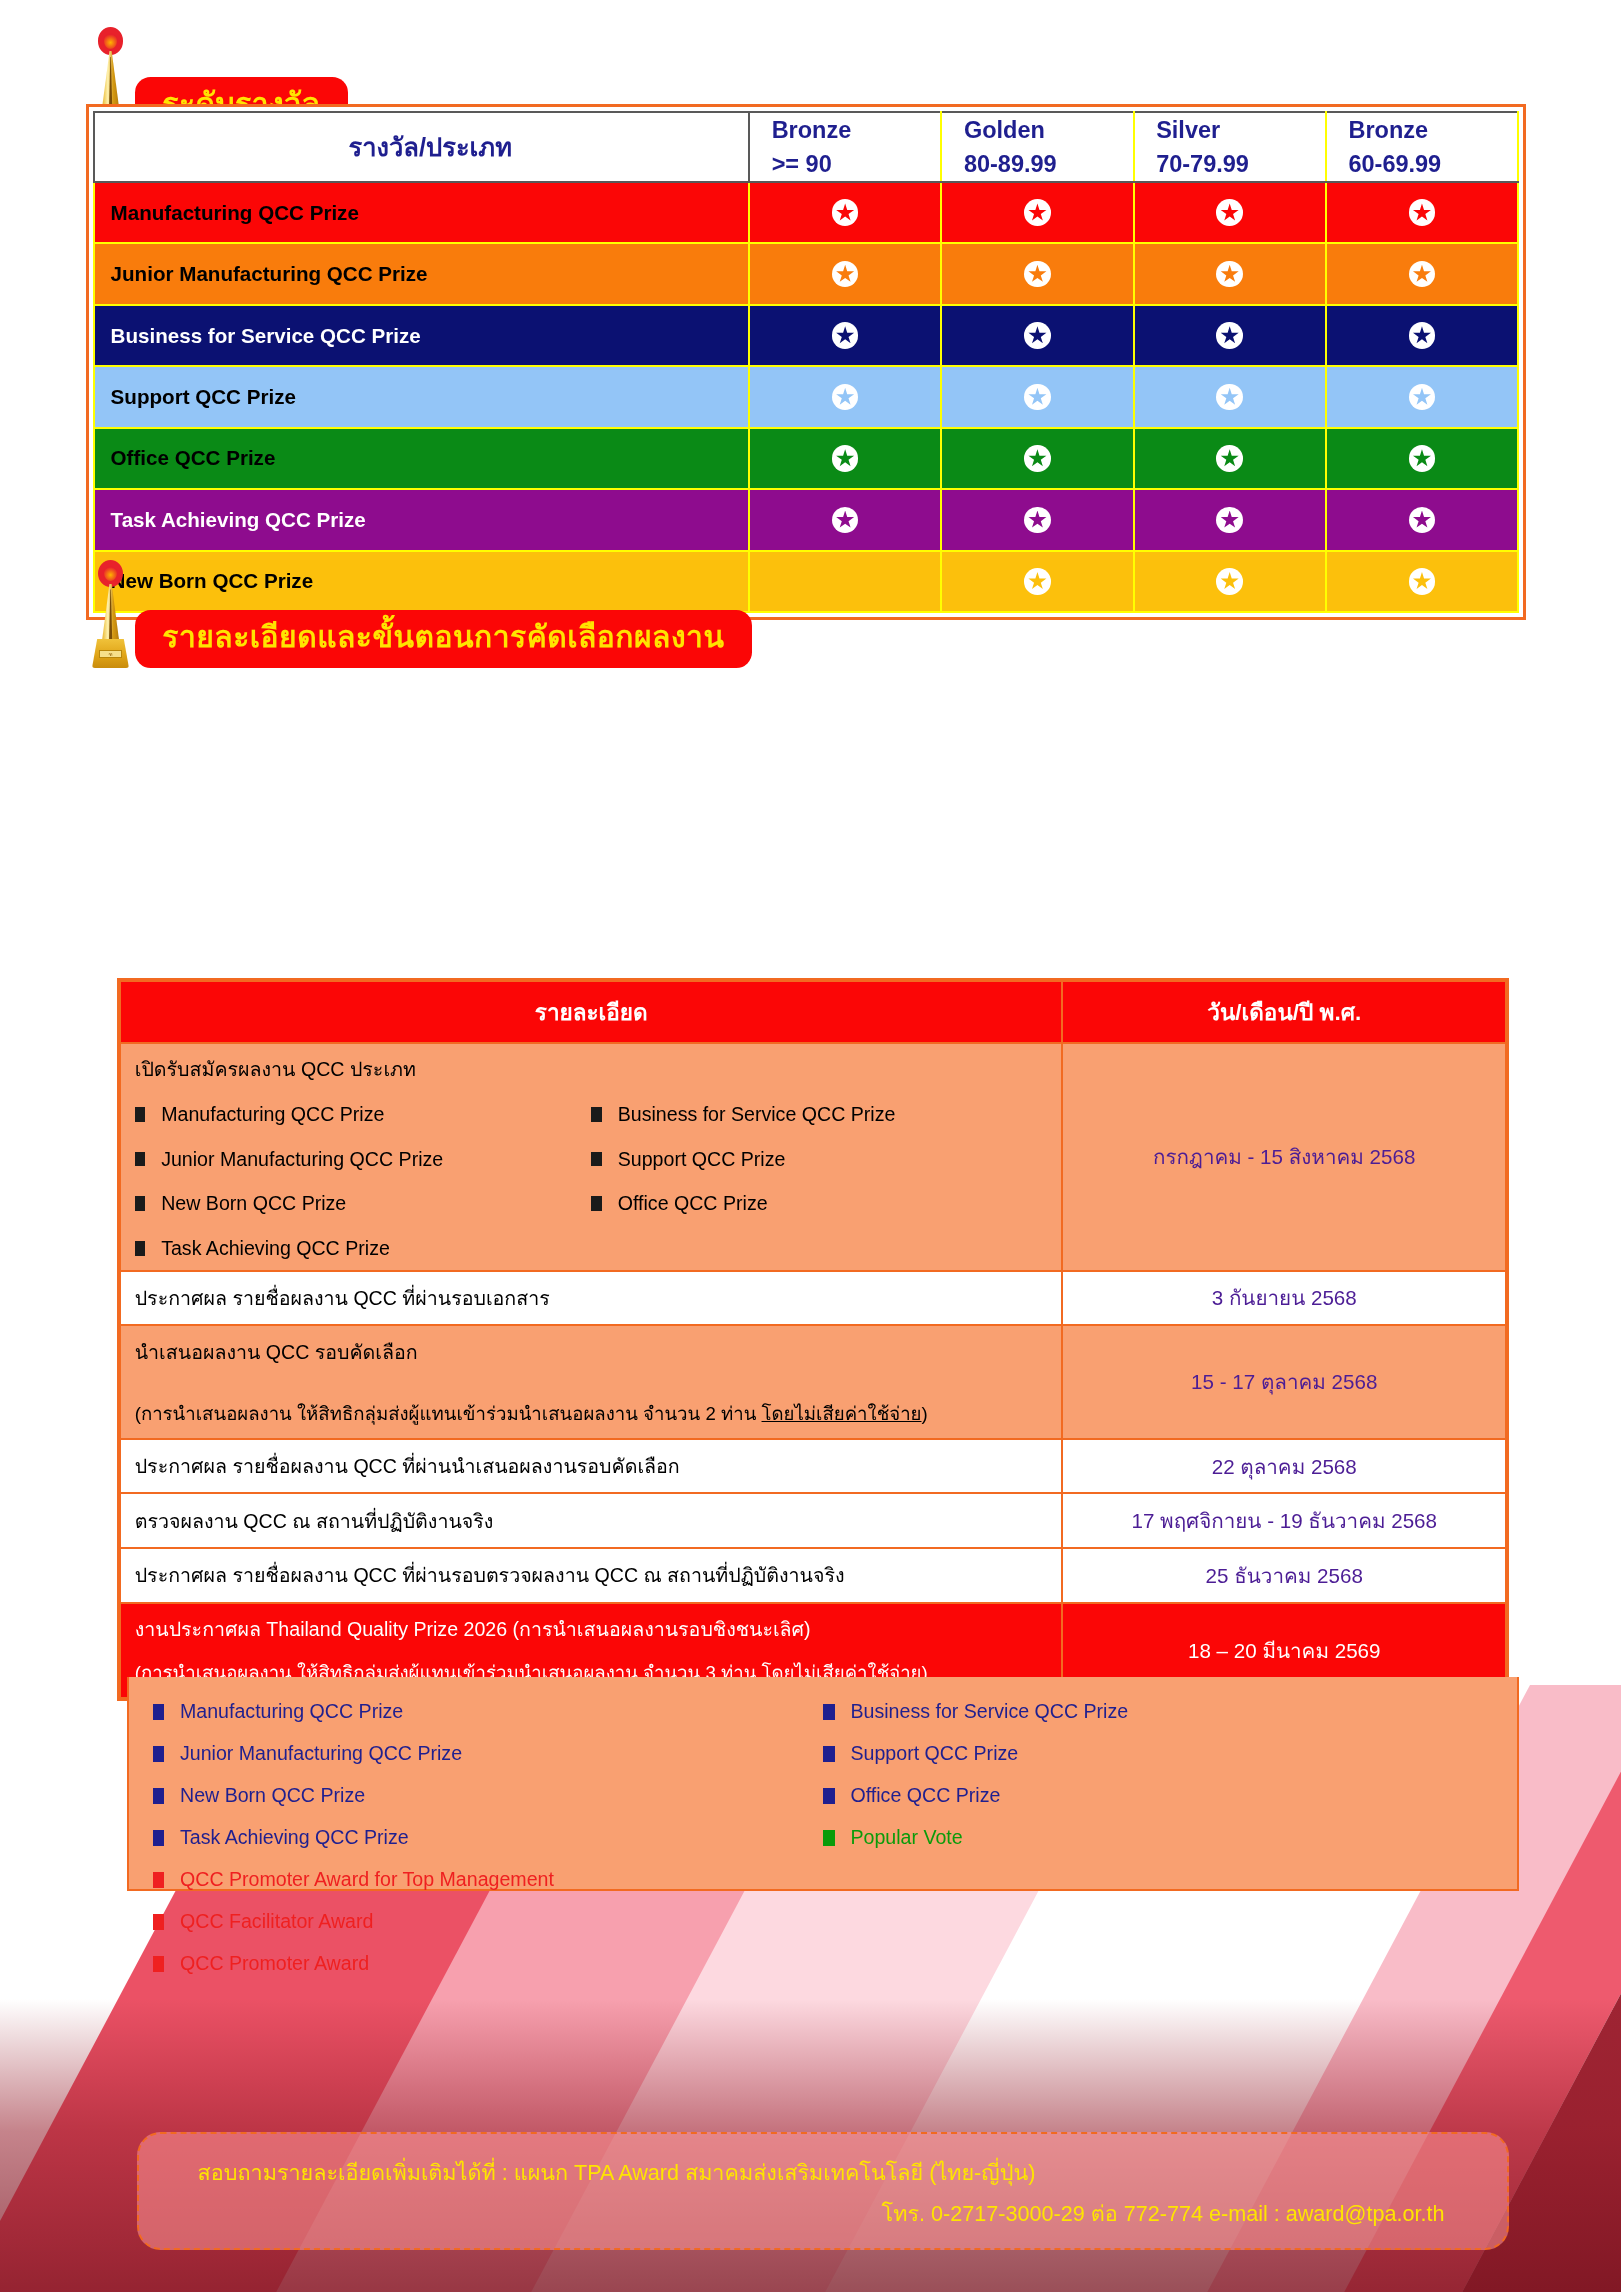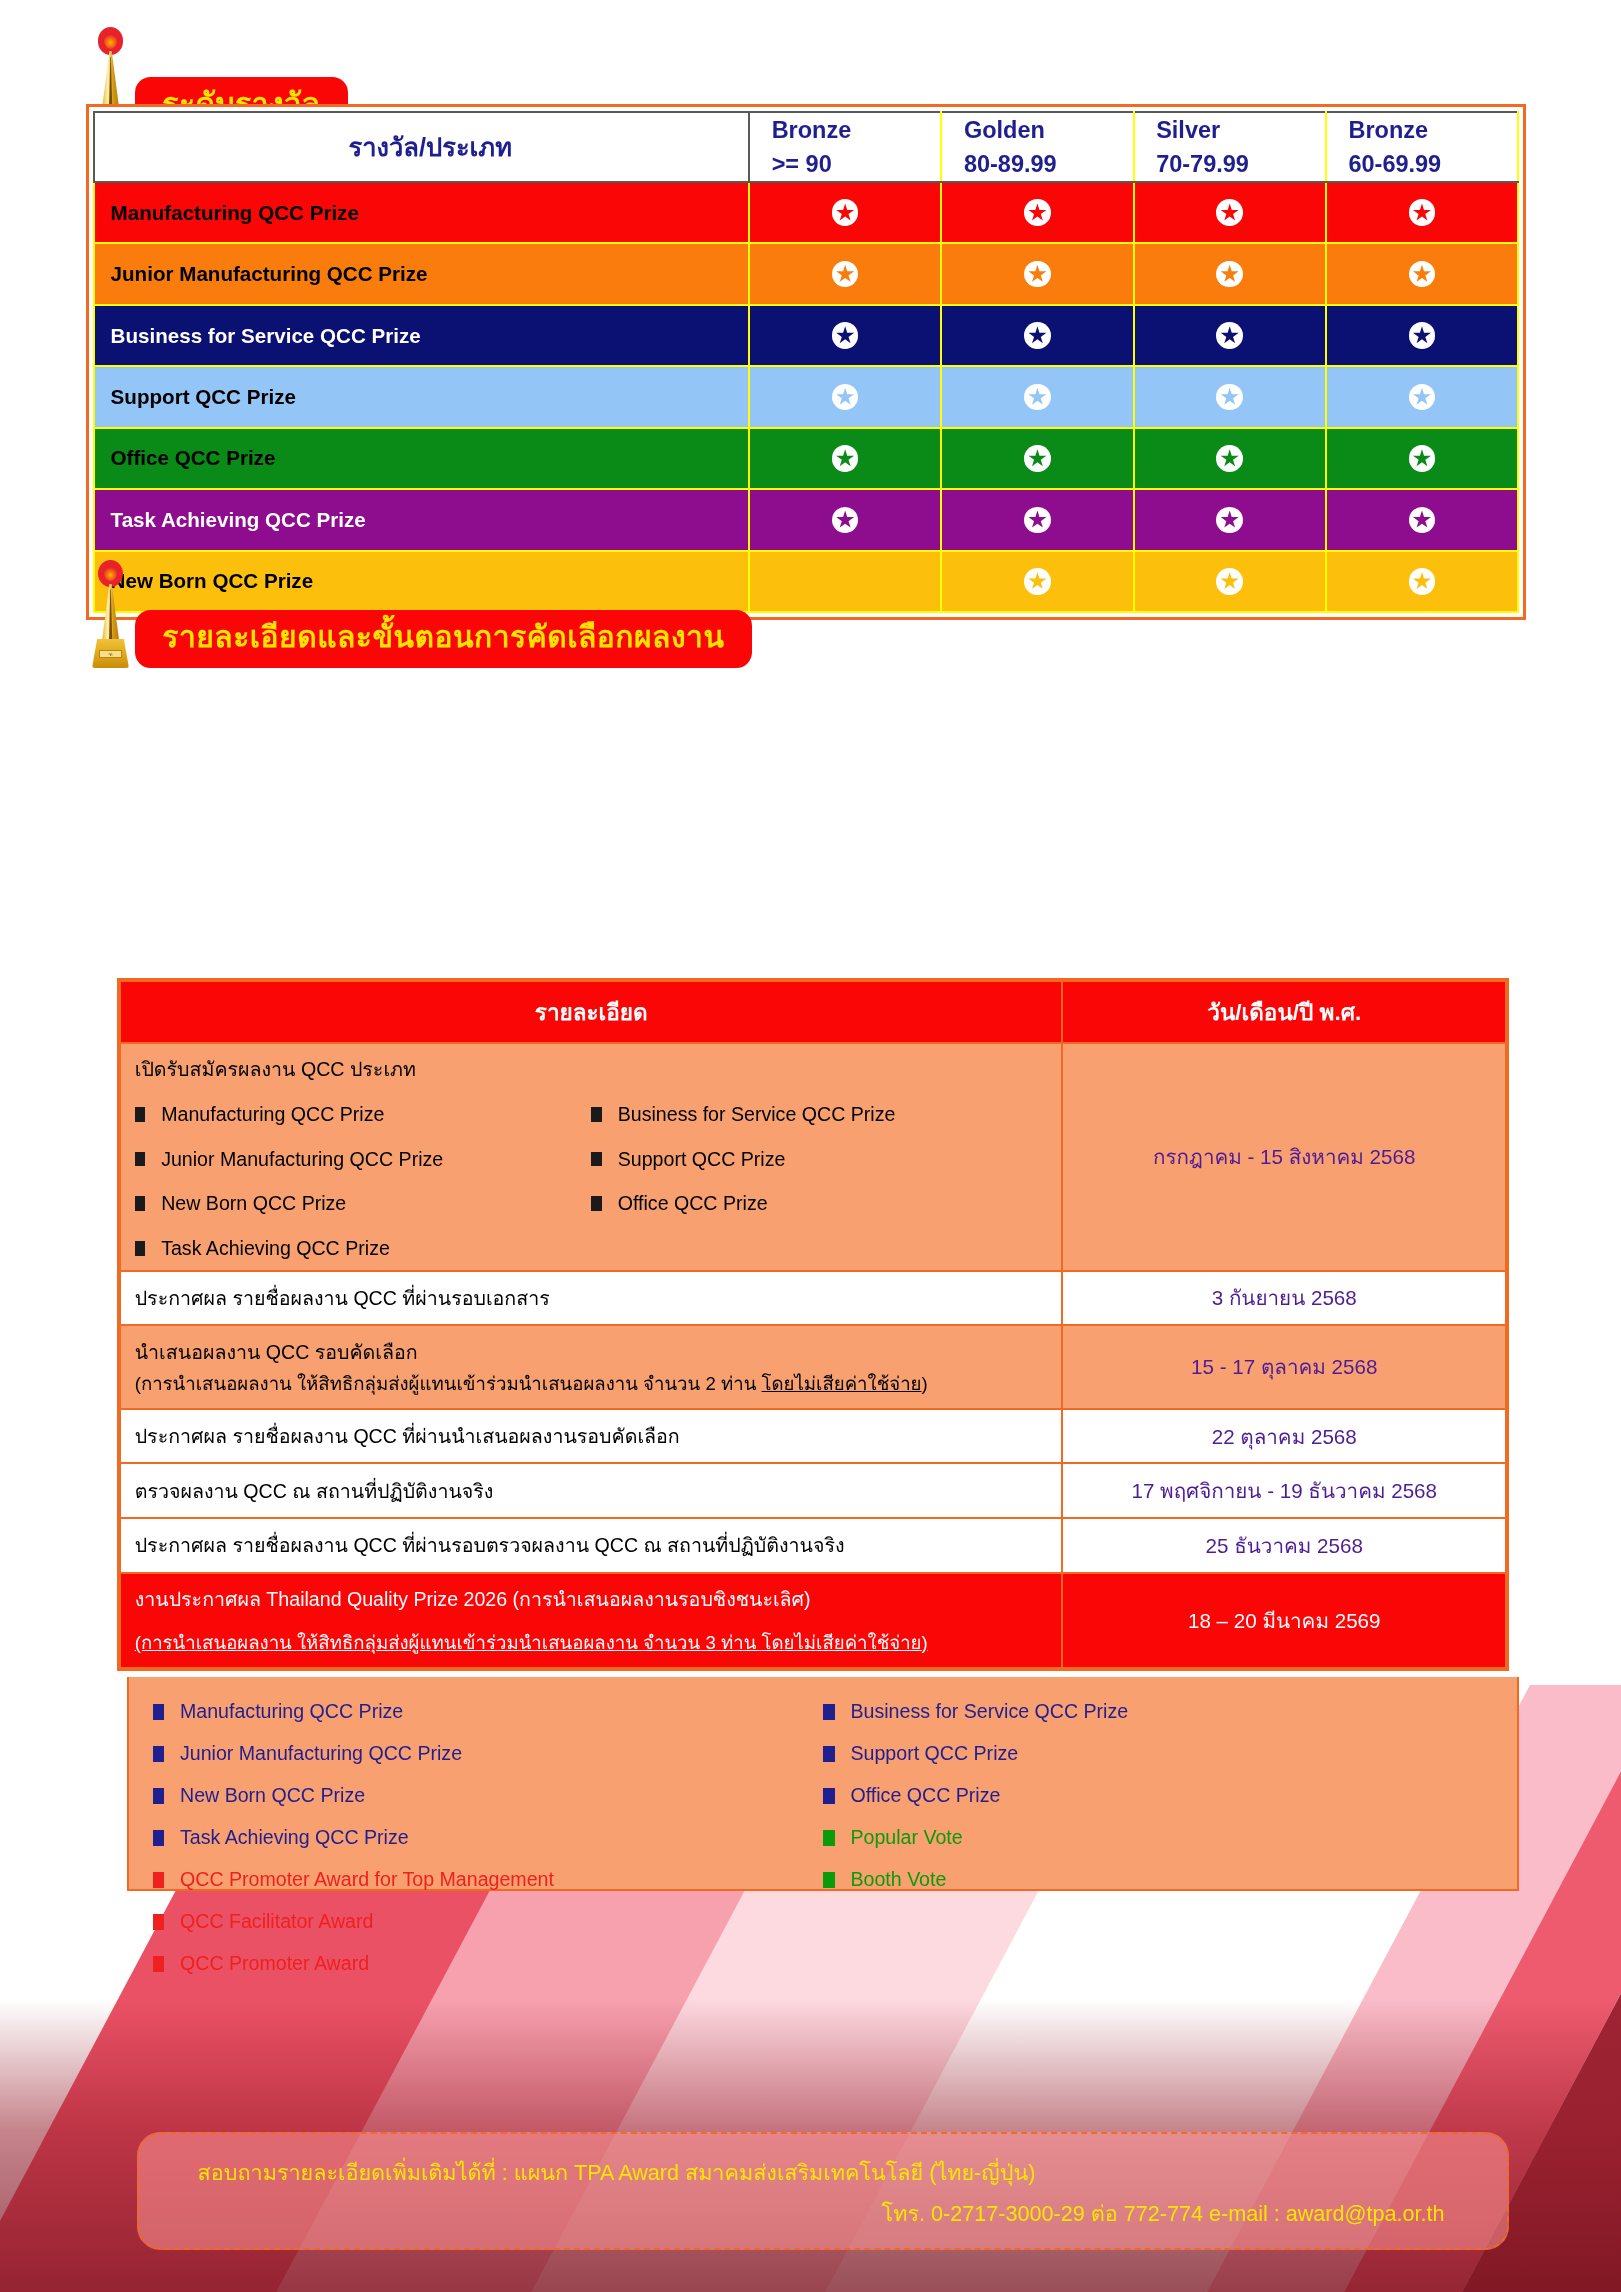--- a/index.html
+++ b/index.html
@@ -300,21 +300,21 @@
           </tr>
           <tr>
             <td class="det white">
               <div>ประกาศผล รายชื่อผลงาน QCC ที่ผ่านรอบเอกสาร</div>
             </td>
             <td class="date white">3 กันยายน 2568</td>
           </tr>
           <tr>
             <td class="det peach">
               <div>นำเสนอผลงาน QCC รอบคัดเลือก</div>
-              <div class="sub" style="margin-top: 1px;"><span>(การนำเสนอผลงาน ให้สิทธิกลุ่มส่งผู้แทนเข้าร่วมนำเสนอผลงาน จำนวน 2 ท่าน </span><span class="uline">โดยไม่เสียค่าใช้จ่าย</span><span>)</span></div>
+              <div class="sub" style="margin-top: 31px;"><span>(การนำเสนอผลงาน ให้สิทธิกลุ่มส่งผู้แทนเข้าร่วมนำเสนอผลงาน จำนวน 2 ท่าน </span><span class="uline">โดยไม่เสียค่าใช้จ่าย</span><span>)</span></div>
             </td>
             <td class="date peach">15 - 17 ตุลาคม 2568</td>
           </tr>
           <tr>
             <td class="det white">
               <div>ประกาศผล รายชื่อผลงาน QCC ที่ผ่านนำเสนอผลงานรอบคัดเลือก</div>
             </td>
             <td class="date white">22 ตุลาคม 2568</td>
           </tr>
           <tr>
@@ -382,24 +382,20 @@
             <span class="blue">Support QCC Prize</span>
           </div>
           <div class="row">
             <span class="bullet blue"></span>
             <span class="blue">Office QCC Prize</span>
           </div>
           <div class="row">
             <span class="bullet green"></span>
             <span class="green">Popular Vote</span>
           </div>
-          <div class="row">
-            <span class="bullet green"></span>
-            <span class="green">Booth Vote</span>
-          </div>
         </div>
     </div>
   </div>
 
 
   <div class="footer">
     <div class="l1">สอบถามรายละเอียดเพิ่มเติมได้ที่ :  แผนก TPA Award สมาคมส่งเสริมเทคโนโลยี (ไทย-ญี่ปุ่น)</div>
     <div class="l2">โทร. 0-2717-3000-29 ต่อ 772-774 e-mail : award@tpa.or.th</div>
   </div>
 

